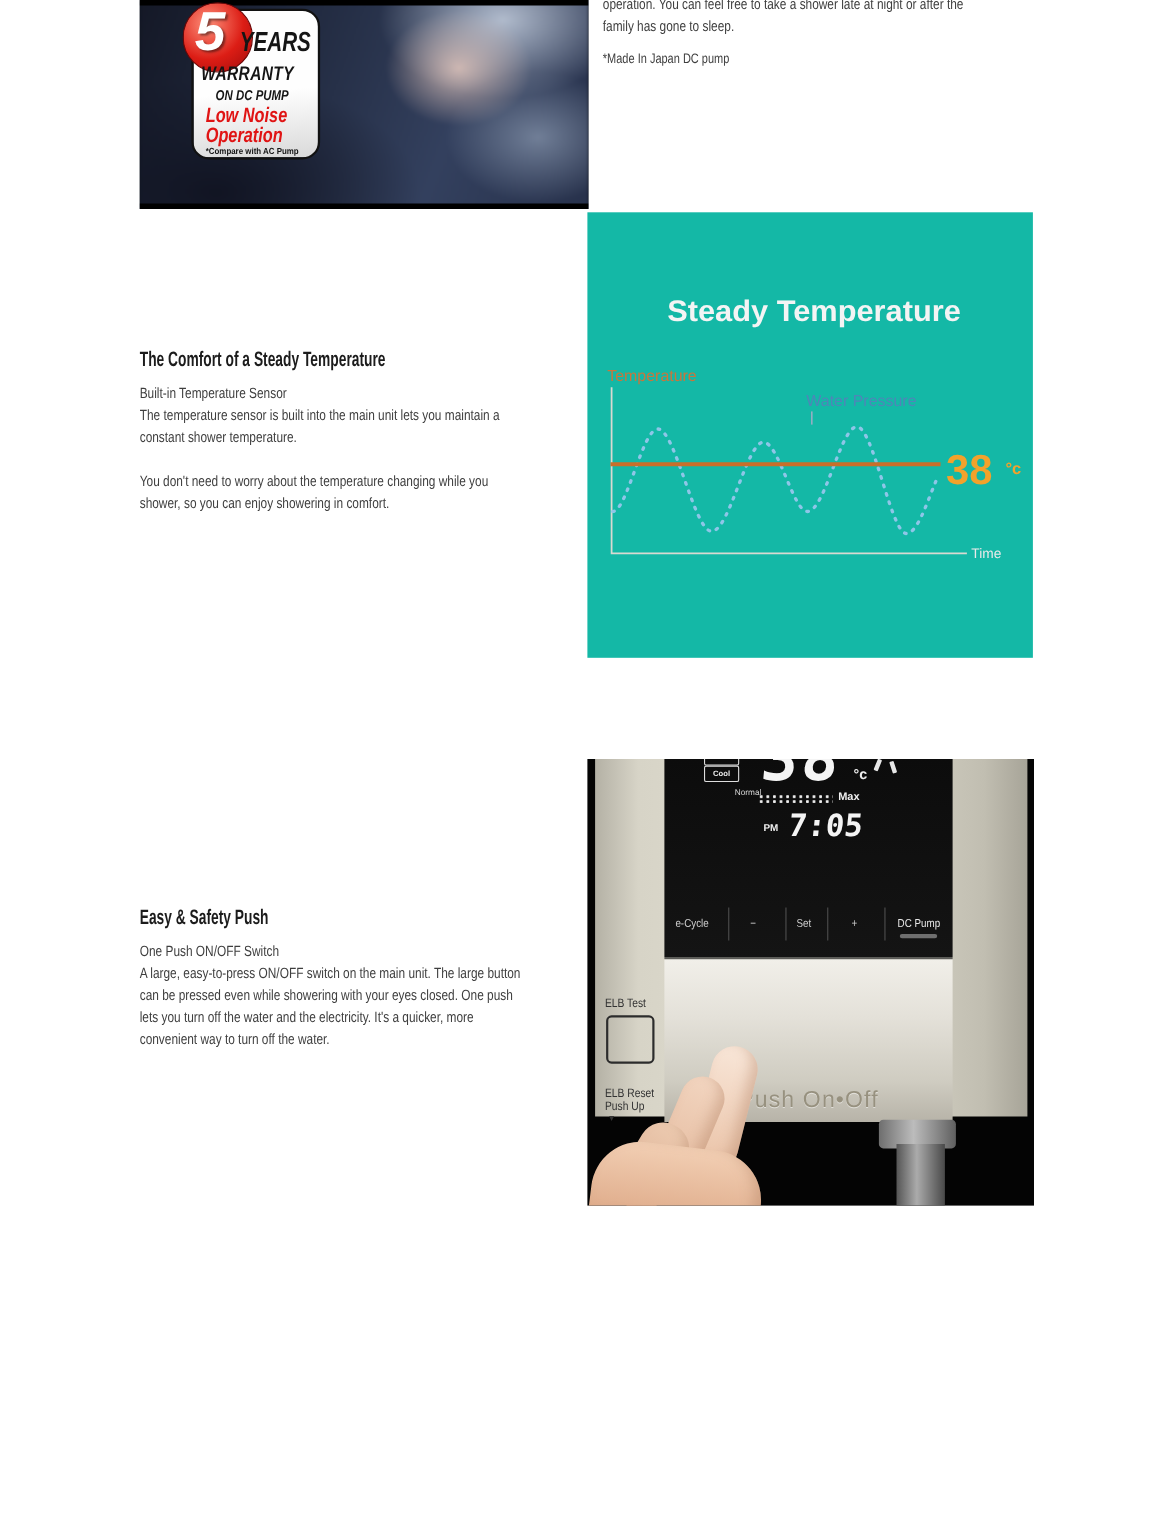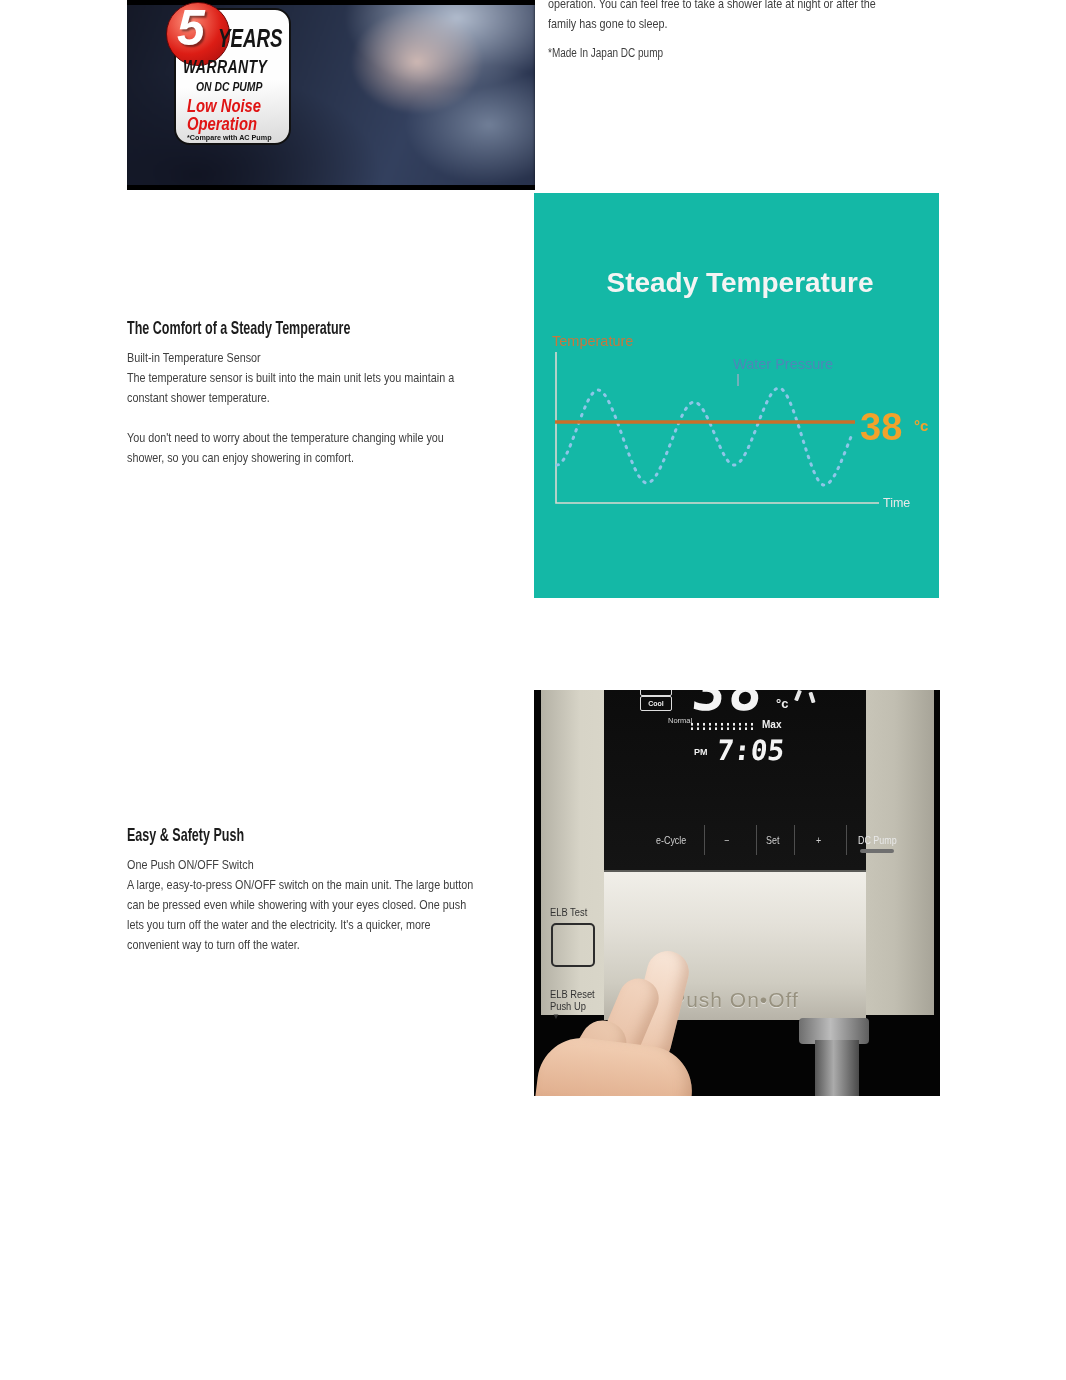--- a/index.html
+++ b/index.html
@@ -71,21 +71,21 @@
   .disp-mark{position:absolute;width:4px;height:11px;background:#e8e8e8;border-radius:1px;}
   .mode-box{position:absolute;left:36px;width:30px;height:13px;border:1.5px solid #dedede;border-radius:2px;
     color:#ededed;font-size:7px;font-weight:700;text-align:center;line-height:13px;}
   .normal-lbl{position:absolute;left:40px;top:26px;font-size:7.5px;color:#d6d6d6;margin-left:24px;}
   .dots-bar{position:absolute;left:85px;top:32px;width:68px;height:8px;
     background:radial-gradient(circle,#ededed 1.2px,transparent 1.4px) 0 0/6px 4.5px repeat;}
   .max-lbl{position:absolute;left:158px;top:29px;font-size:10px;color:#f0f0f0;font-weight:700;}
   .pm-lbl{position:absolute;left:90px;top:57px;font-size:9px;color:#f0f0f0;font-weight:700;}
   .clock{position:absolute;left:113px;top:44px;font-family:"DejaVu Sans Mono",monospace;font-weight:700;
     font-size:28px;color:#f4f4f4;transform:skewX(-6deg);}
-  .btn-strip{position:absolute;left:0;top:135px;width:262px;height:32px;margin-left:42px;}
+  .btn-strip{position:absolute;left:0;top:135px;width:262px;height:32px;}
   .divider{position:absolute;top:0;width:1px;height:30px;background:#4e4e4e;}
   .panel-btn{position:absolute;top:9px;font-size:10.5px;color:#cfcfcf;white-space:nowrap;
     transform:scaleX(.85);transform-origin:0 0;}
   .dc-sub{position:absolute;width:34px;height:4px;border-radius:2px;background:#6f6f6f;top:24px;}
   .big-button{position:absolute;left:70px;top:180px;width:262px;height:148px;
     background:linear-gradient(180deg,#f1efe9 0,#e4e1d9 35%,#cfccc1 75%,#b7b3a8 100%);
     border-top:2px solid #5c5c58;}
   .push-lbl{position:absolute;left:0;top:116px;width:262px;text-align:center;font-size:21px;
     color:#97917f;letter-spacing:1px;text-shadow:0 1px 0 rgba(255,255,255,.5);}
   .elb-test{position:absolute;left:16px;top:216px;font-size:11px;color:#333;transform:scaleX(.85);transform-origin:0 0;white-space:nowrap;}

